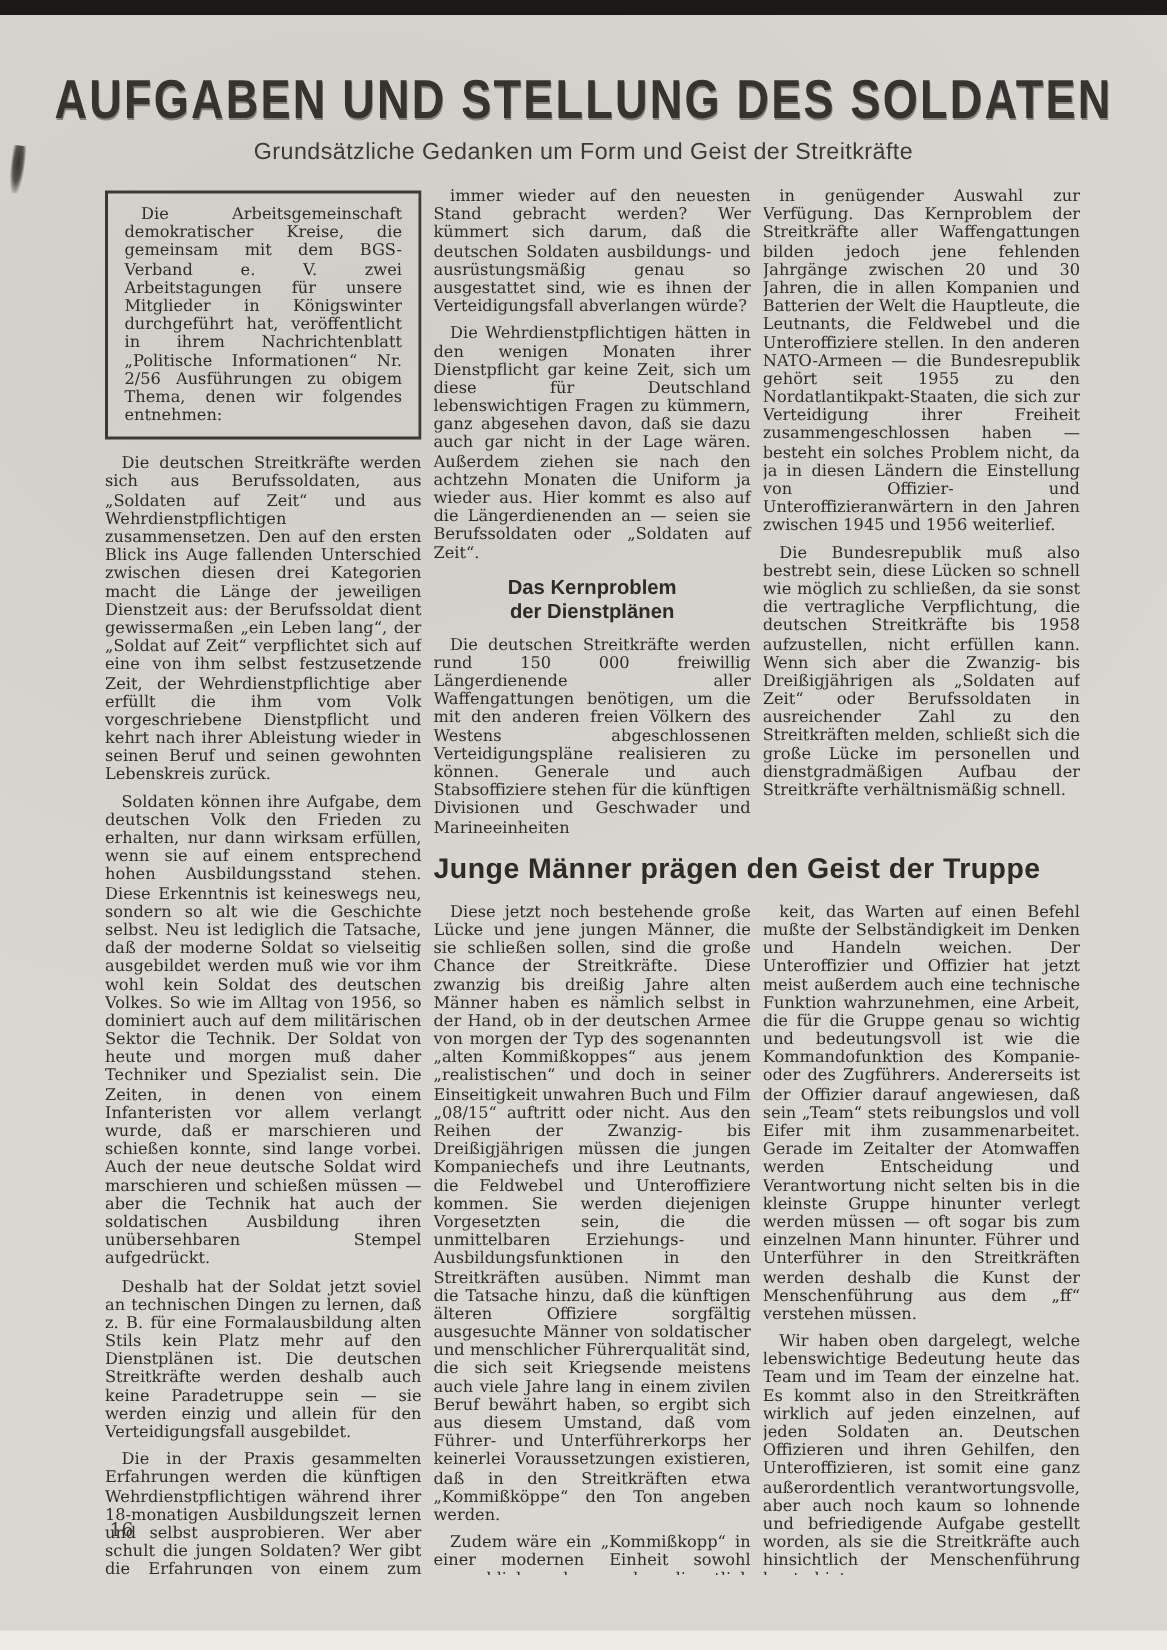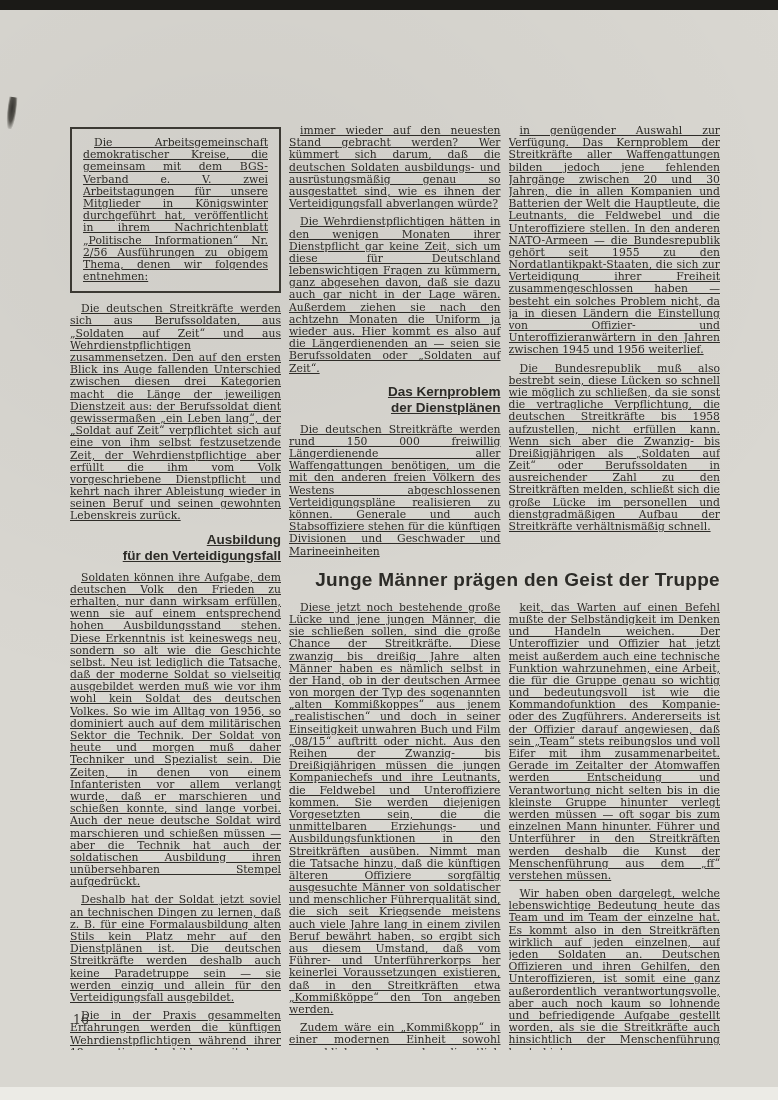--- a/index.html
+++ b/index.html
@@ -56,21 +56,21 @@
     letter-spacing: 0.3px;
   }
 
   .content {
     position: absolute;
     top: 125px; left: 70px;
     width: 650px; height: 925px;
     display: flex; gap: 8px;
     overflow: hidden;
   }
-  .col { width: 211px; flex: 0 0 auto; overflow: hidden; text-decoration: underline; }
+  .col { width: 211px; flex: 0 0 auto; overflow: hidden; }
   .right-wrap { width: 431px; flex: 0 0 auto; display: flex; flex-direction: column; }
   .row { display: flex; gap: 8px; }
   .row .col { width: 211.5px; }
 
   p.body {
     font-size: 10.8px;
     line-height: 1.13;
     text-align: justify;
     margin: 0 0 6px 0;
     text-indent: 11px;
@@ -82,58 +82,61 @@
     padding: 8px 11px;
     margin: 2px 0 10px 0;
   }
   .intro-box p.body { margin: 0; }
 
   .col-heading {
     font-family: "Liberation Sans", sans-serif;
     font-weight: bold;
     font-size: 13.5px;
     line-height: 1.22;
-    text-align: right;
+    text-align: center;
     color: #2c2b27;
     margin: 9px 0 7px 0;
   }
 
   .span-heading {
     font-family: "Liberation Sans", sans-serif;
     font-weight: bold;
     font-size: 19px;
-    text-align: right;
+    text-align: left;
     color: #2c2b27;
     margin: 5px 0 11px 0;
     letter-spacing: 0.3px;
   }
 
   .page-number {
     position: absolute;
     left: 73px; top: 1012px;
     font-size: 12.5px;
     color: #3a3833;
   }
 </style>
 </head>
 <body>
 
 <div class="page">
   <div class="top-bar"></div>
   <div class="ink-smudge"></div>
 
+  <div class="masthead">
+    <div class="title">AUFGABEN UND STELLUNG DES SOLDATEN</div>
+    <div class="subtitle">Grundsätzliche Gedanken um Form und Geist der Streitkräfte</div>
+  </div>
 
   <div class="content">
 
     <div class="col">
       <div class="intro-box">
         <p class="body">Die Arbeitsgemeinschaft demokratischer Kreise, die gemeinsam mit dem BGS-Verband e. V. zwei Arbeitstagungen für unsere Mitglieder in Königswinter durchgeführt hat, veröffentlicht in ihrem Nachrichtenblatt „Politische Informationen“ Nr. 2/56 Ausführungen zu obigem Thema, denen wir folgendes entnehmen:</p>
       </div>
       <p class="body">Die deutschen Streitkräfte werden sich aus Berufssoldaten, aus „Soldaten auf Zeit“ und aus Wehrdienstpflichtigen zusammensetzen. Den auf den ersten Blick ins Auge fallenden Unterschied zwischen diesen drei Kategorien macht die Länge der jeweiligen Dienstzeit aus: der Berufssoldat dient gewissermaßen „ein Leben lang“, der „Soldat auf Zeit“ verpflichtet sich auf eine von ihm selbst festzusetzende Zeit, der Wehrdienstpflichtige aber erfüllt die ihm vom Volk vorgeschriebene Dienstpflicht und kehrt nach ihrer Ableistung wieder in seinen Beruf und seinen gewohnten Lebenskreis zurück.</p>
-      <h3 class="col-heading"><span>Ausbildung</span><br><span>für den Verteidigungsfall</span></h3>
       <p class="body">Soldaten können ihre Aufgabe, dem deutschen Volk den Frieden zu erhalten, nur dann wirksam erfüllen, wenn sie auf einem entsprechend hohen Ausbildungsstand stehen. Diese Erkenntnis ist keineswegs neu, sondern so alt wie die Geschichte selbst. Neu ist lediglich die Tatsache, daß der moderne Soldat so vielseitig ausgebildet werden muß wie vor ihm wohl kein Soldat des deutschen Volkes. So wie im Alltag von 1956, so dominiert auch auf dem militärischen Sektor die Technik. Der Soldat von heute und morgen muß daher Techniker und Spezialist sein. Die Zeiten, in denen von einem Infanteristen vor allem verlangt wurde, daß er marschieren und schießen konnte, sind lange vorbei. Auch der neue deutsche Soldat wird marschieren und schießen müssen — aber die Technik hat auch der soldatischen Ausbildung ihren unübersehbaren Stempel aufgedrückt.</p>
       <p class="body">Deshalb hat der Soldat jetzt soviel an technischen Dingen zu lernen, daß z. B. für eine Formalausbildung alten Stils kein Platz mehr auf den Dienstplänen ist. Die deutschen Streitkräfte werden deshalb auch keine Paradetruppe sein — sie werden einzig und allein für den Verteidigungsfall ausgebildet.</p>
       <p class="body">Die in der Praxis gesammelten Erfahrungen werden die künftigen Wehrdienstpflichtigen während ihrer 18-monatigen Ausbildungszeit lernen und selbst ausprobieren. Wer aber schult die jungen Soldaten? Wer gibt die Erfahrungen von einem zum anderen dienstpflichtigen Jahrgang weiter? Wer sorgt dafür, daß die Erfahrungen</p>
     </div>
 
     <div class="right-wrap">
       <div class="row">
         <div class="col">
           <p class="body">immer wieder auf den neuesten Stand gebracht werden? Wer kümmert sich darum, daß die deutschen Soldaten ausbildungs- und ausrüstungsmäßig genau so ausgestattet sind, wie es ihnen der Verteidigungsfall abverlangen würde?</p>
           <p class="body">Die Wehrdienstpflichtigen hätten in den wenigen Monaten ihrer Dienstpflicht gar keine Zeit, sich um diese für Deutschland lebenswichtigen Fragen zu kümmern, ganz abgesehen davon, daß sie dazu auch gar nicht in der Lage wären. Außerdem ziehen sie nach den achtzehn Monaten die Uniform ja wieder aus. Hier kommt es also auf die Längerdienenden an — seien sie Berufssoldaten oder „Soldaten auf Zeit“.</p>

